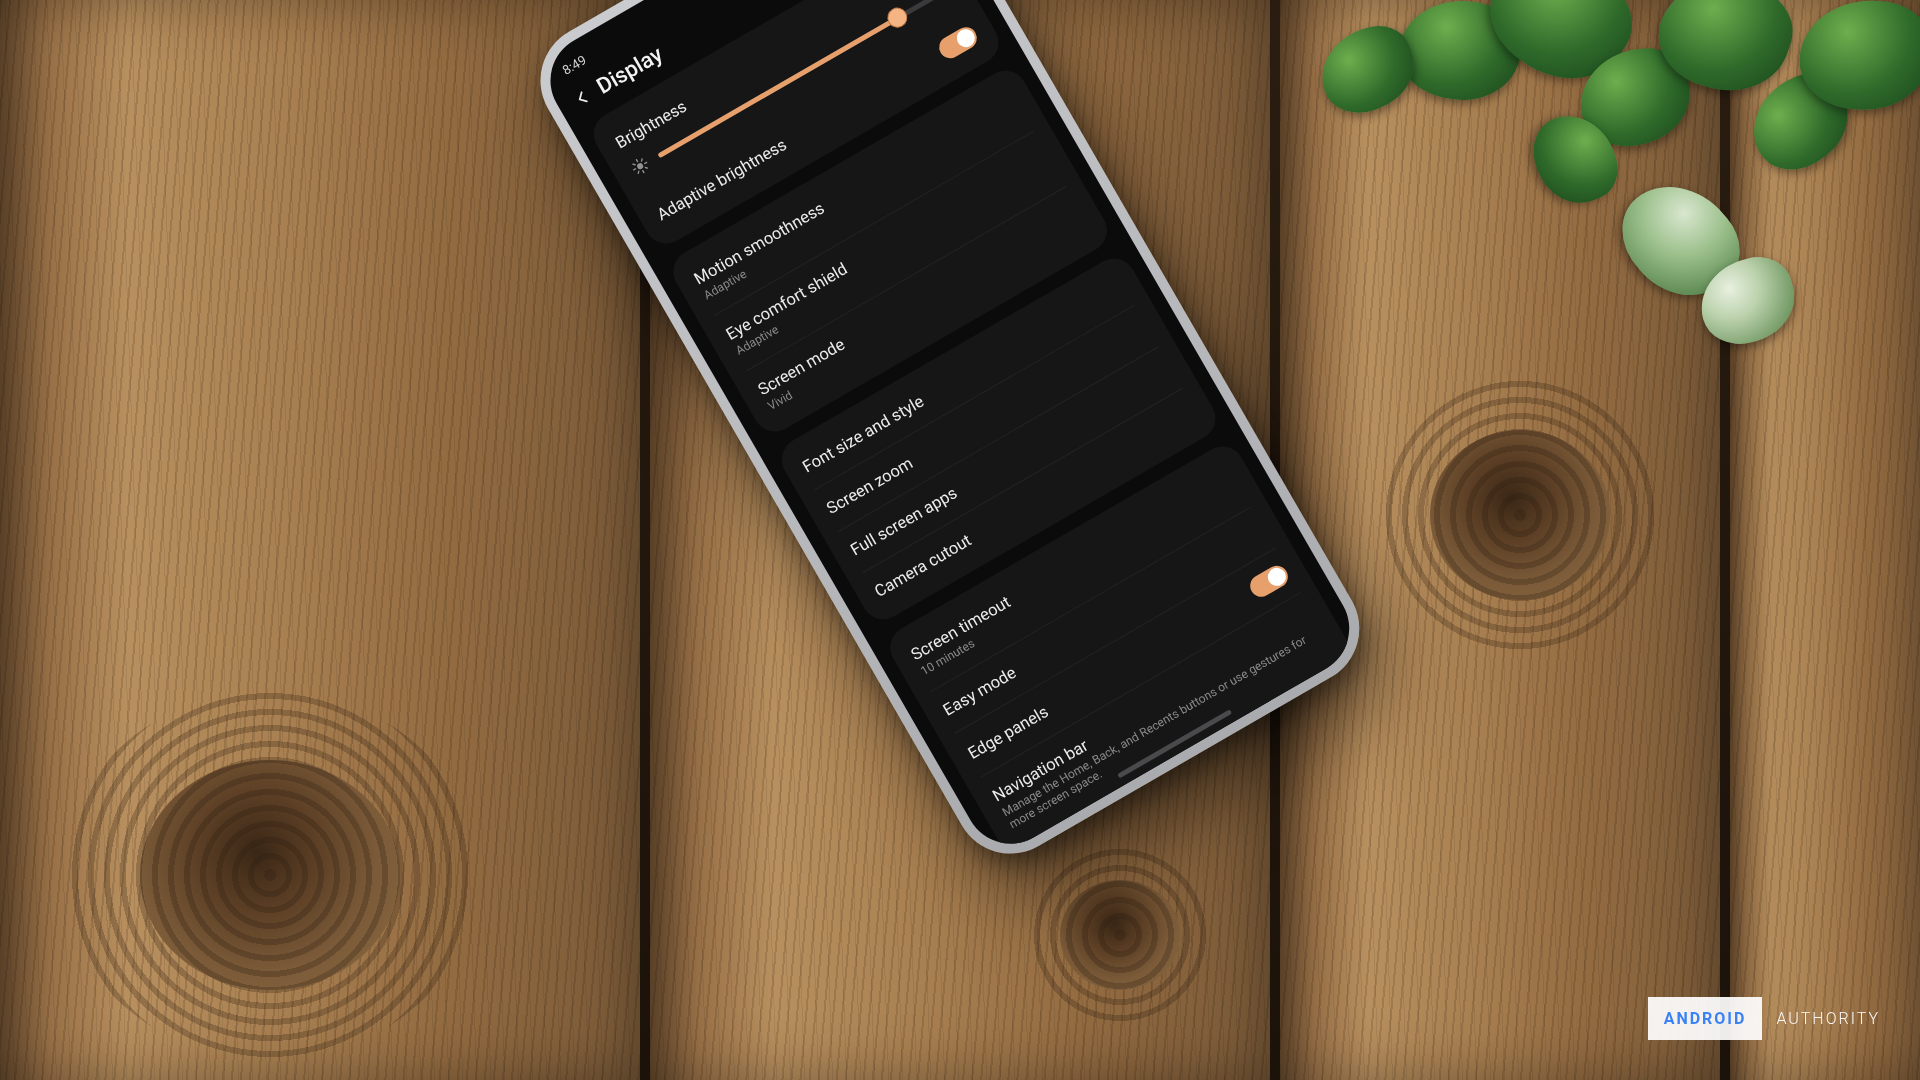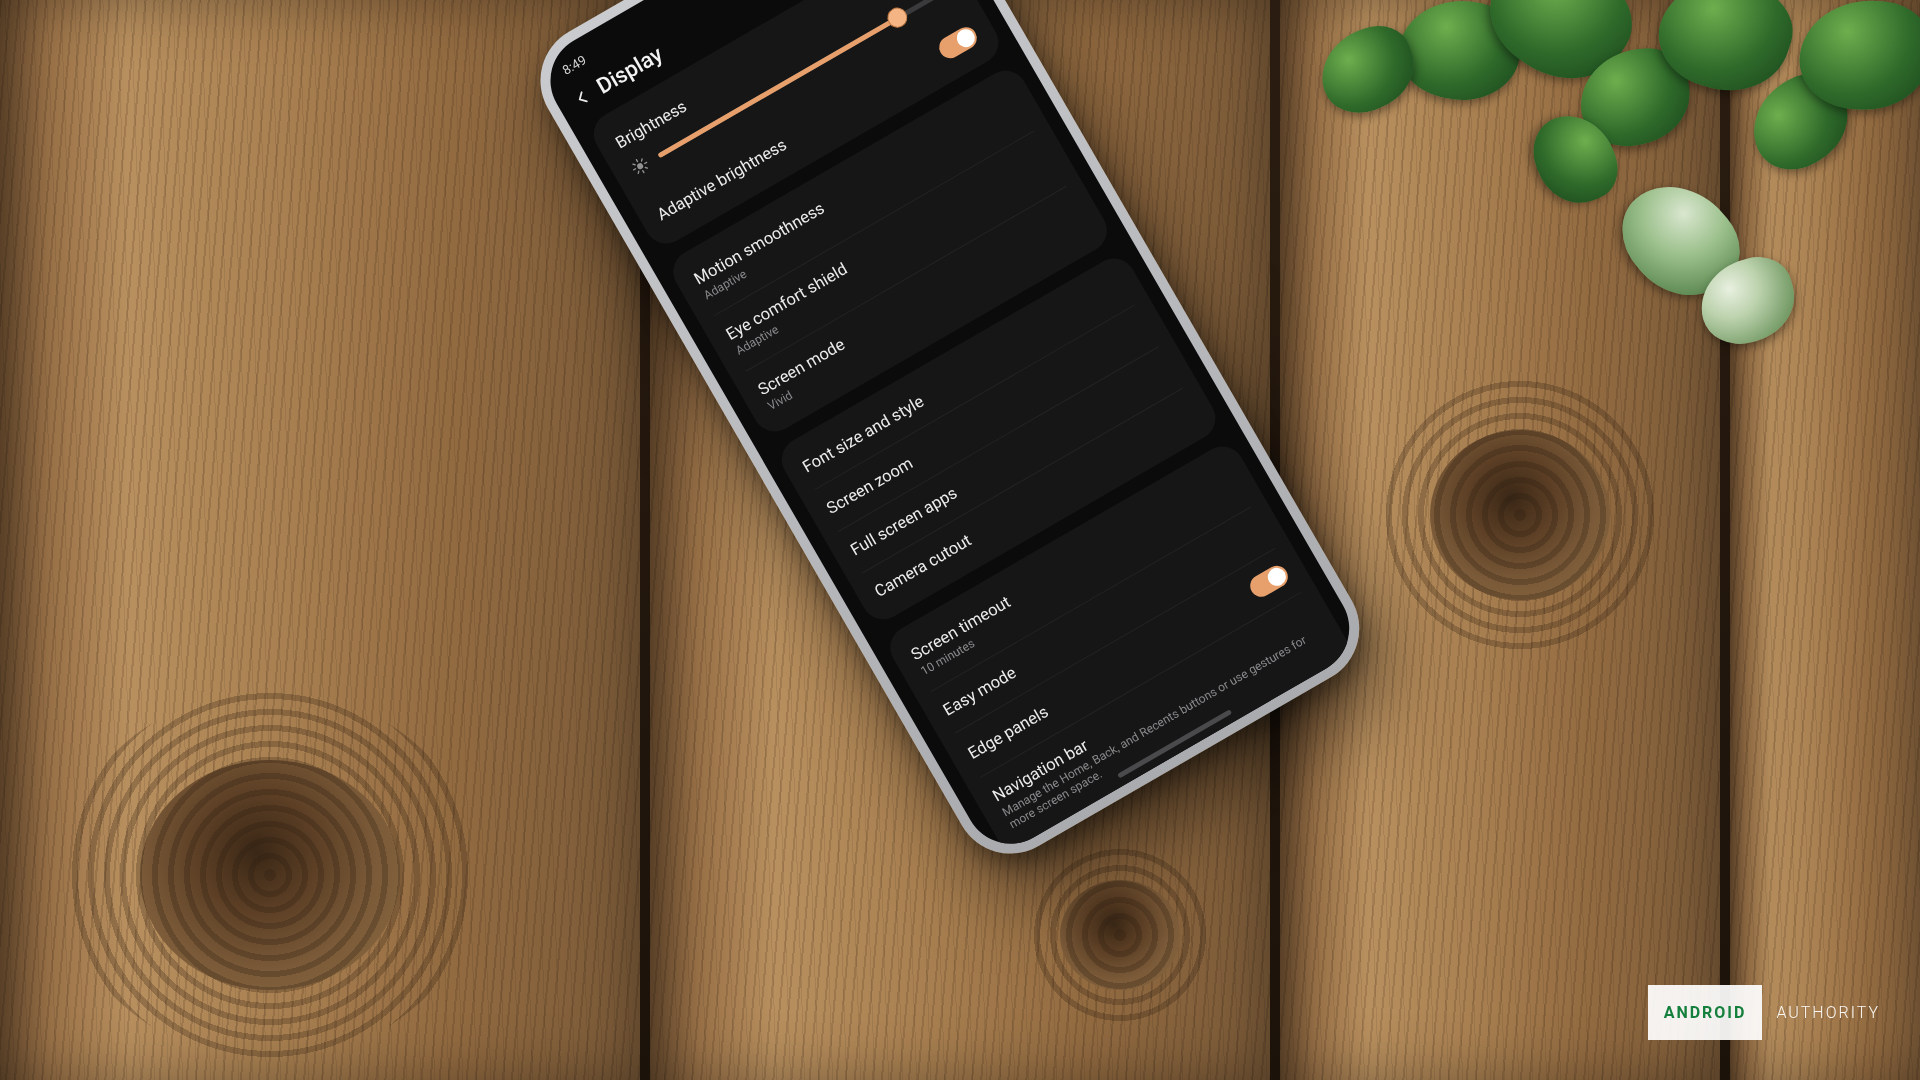--- a/index.html
+++ b/index.html
@@ -8,21 +8,21 @@
   .plank{position:absolute;top:0;height:100%;background:linear-gradient(90deg,#6b4d2f 0%,#9a7248 8%,#b88f5e 20%,#a87f50 45%,#936b41 70%,#7a5a38 100%);box-shadow:inset 0 0 60px rgba(0,0,0,.35);}
   .plank::after{content:"";position:absolute;inset:0;background:repeating-linear-gradient(95deg,rgba(60,40,20,.15) 0 2px,transparent 2px 9px),repeating-linear-gradient(88deg,rgba(0,0,0,.08) 0 1px,transparent 1px 14px);mix-blend-mode:multiply;}
   .gap{position:absolute;top:0;height:100%;width:10px;background:linear-gradient(#2a1c10,#1b120a);}
   .knot{position:absolute;border-radius:50%;background:radial-gradient(circle at 45% 40%,#3a2716 0%,#5c3f25 30%,#7a5a38 60%,#8d6a42 100%);filter:blur(.4px);}
   .knot::after{content:"";position:absolute;inset:-30%;border-radius:50%;background:repeating-radial-gradient(circle at 50% 50%,rgba(40,26,14,.25) 0 6px,transparent 6px 16px);}
   
   .foliage{position:absolute;top:-60px;right:-40px;width:900px;height:520px;pointer-events:none;}
   .leaf{position:absolute;border-radius:60% 40% 55% 45%;background:radial-gradient(circle at 35% 30%,#6fae4e 0%,#2f6a2a 55%,#17421b 100%);box-shadow:0 4px 10px rgba(0,0,0,.4);}
   
   .watermark{position:absolute;right:40px;bottom:40px;display:flex;align-items:center;gap:14px;font-weight:400;letter-spacing:2px;}
-  .wm-box{background:rgba(255,255,255,.92);color:#15803d;padding:18px 16px;font-weight:700;}
+  .wm-box{background:rgba(255,255,255,.92);color:#3b82f6;padding:12px 16px;font-weight:700;}
   .wm-text{color:rgba(255,255,255,.95);font-weight:300;}
   
   .phone-wrap{position:absolute;left:520px;top:60px;transform:rotate(-30deg);transform-origin:top left;}
   .phone{position:relative;width:430px;height:920px;border-radius:56px;background:linear-gradient(#c9cbce,#a9abae);padding:10px;box-shadow:0 40px 80px rgba(0,0,0,.55),0 10px 24px rgba(0,0,0,.4);}
   .screen{position:relative;width:100%;height:100%;border-radius:46px;background:#0b0b0c;overflow:hidden;color:#e9e9ea;}
   .statusbar{display:flex;justify-content:space-between;align-items:center;padding:14px 22px 4px;font-size:13px;color:#d0d0d0;}
   .header{display:flex;align-items:center;gap:10px;padding:8px 16px 14px;}
   .back-ico{width:18px;height:18px;}
   .title{font-size:22px;font-weight:500;color:#f2f2f2;}
   .card{margin:0 14px 14px;border-radius:22px;background:#161617;padding:6px 16px;}

